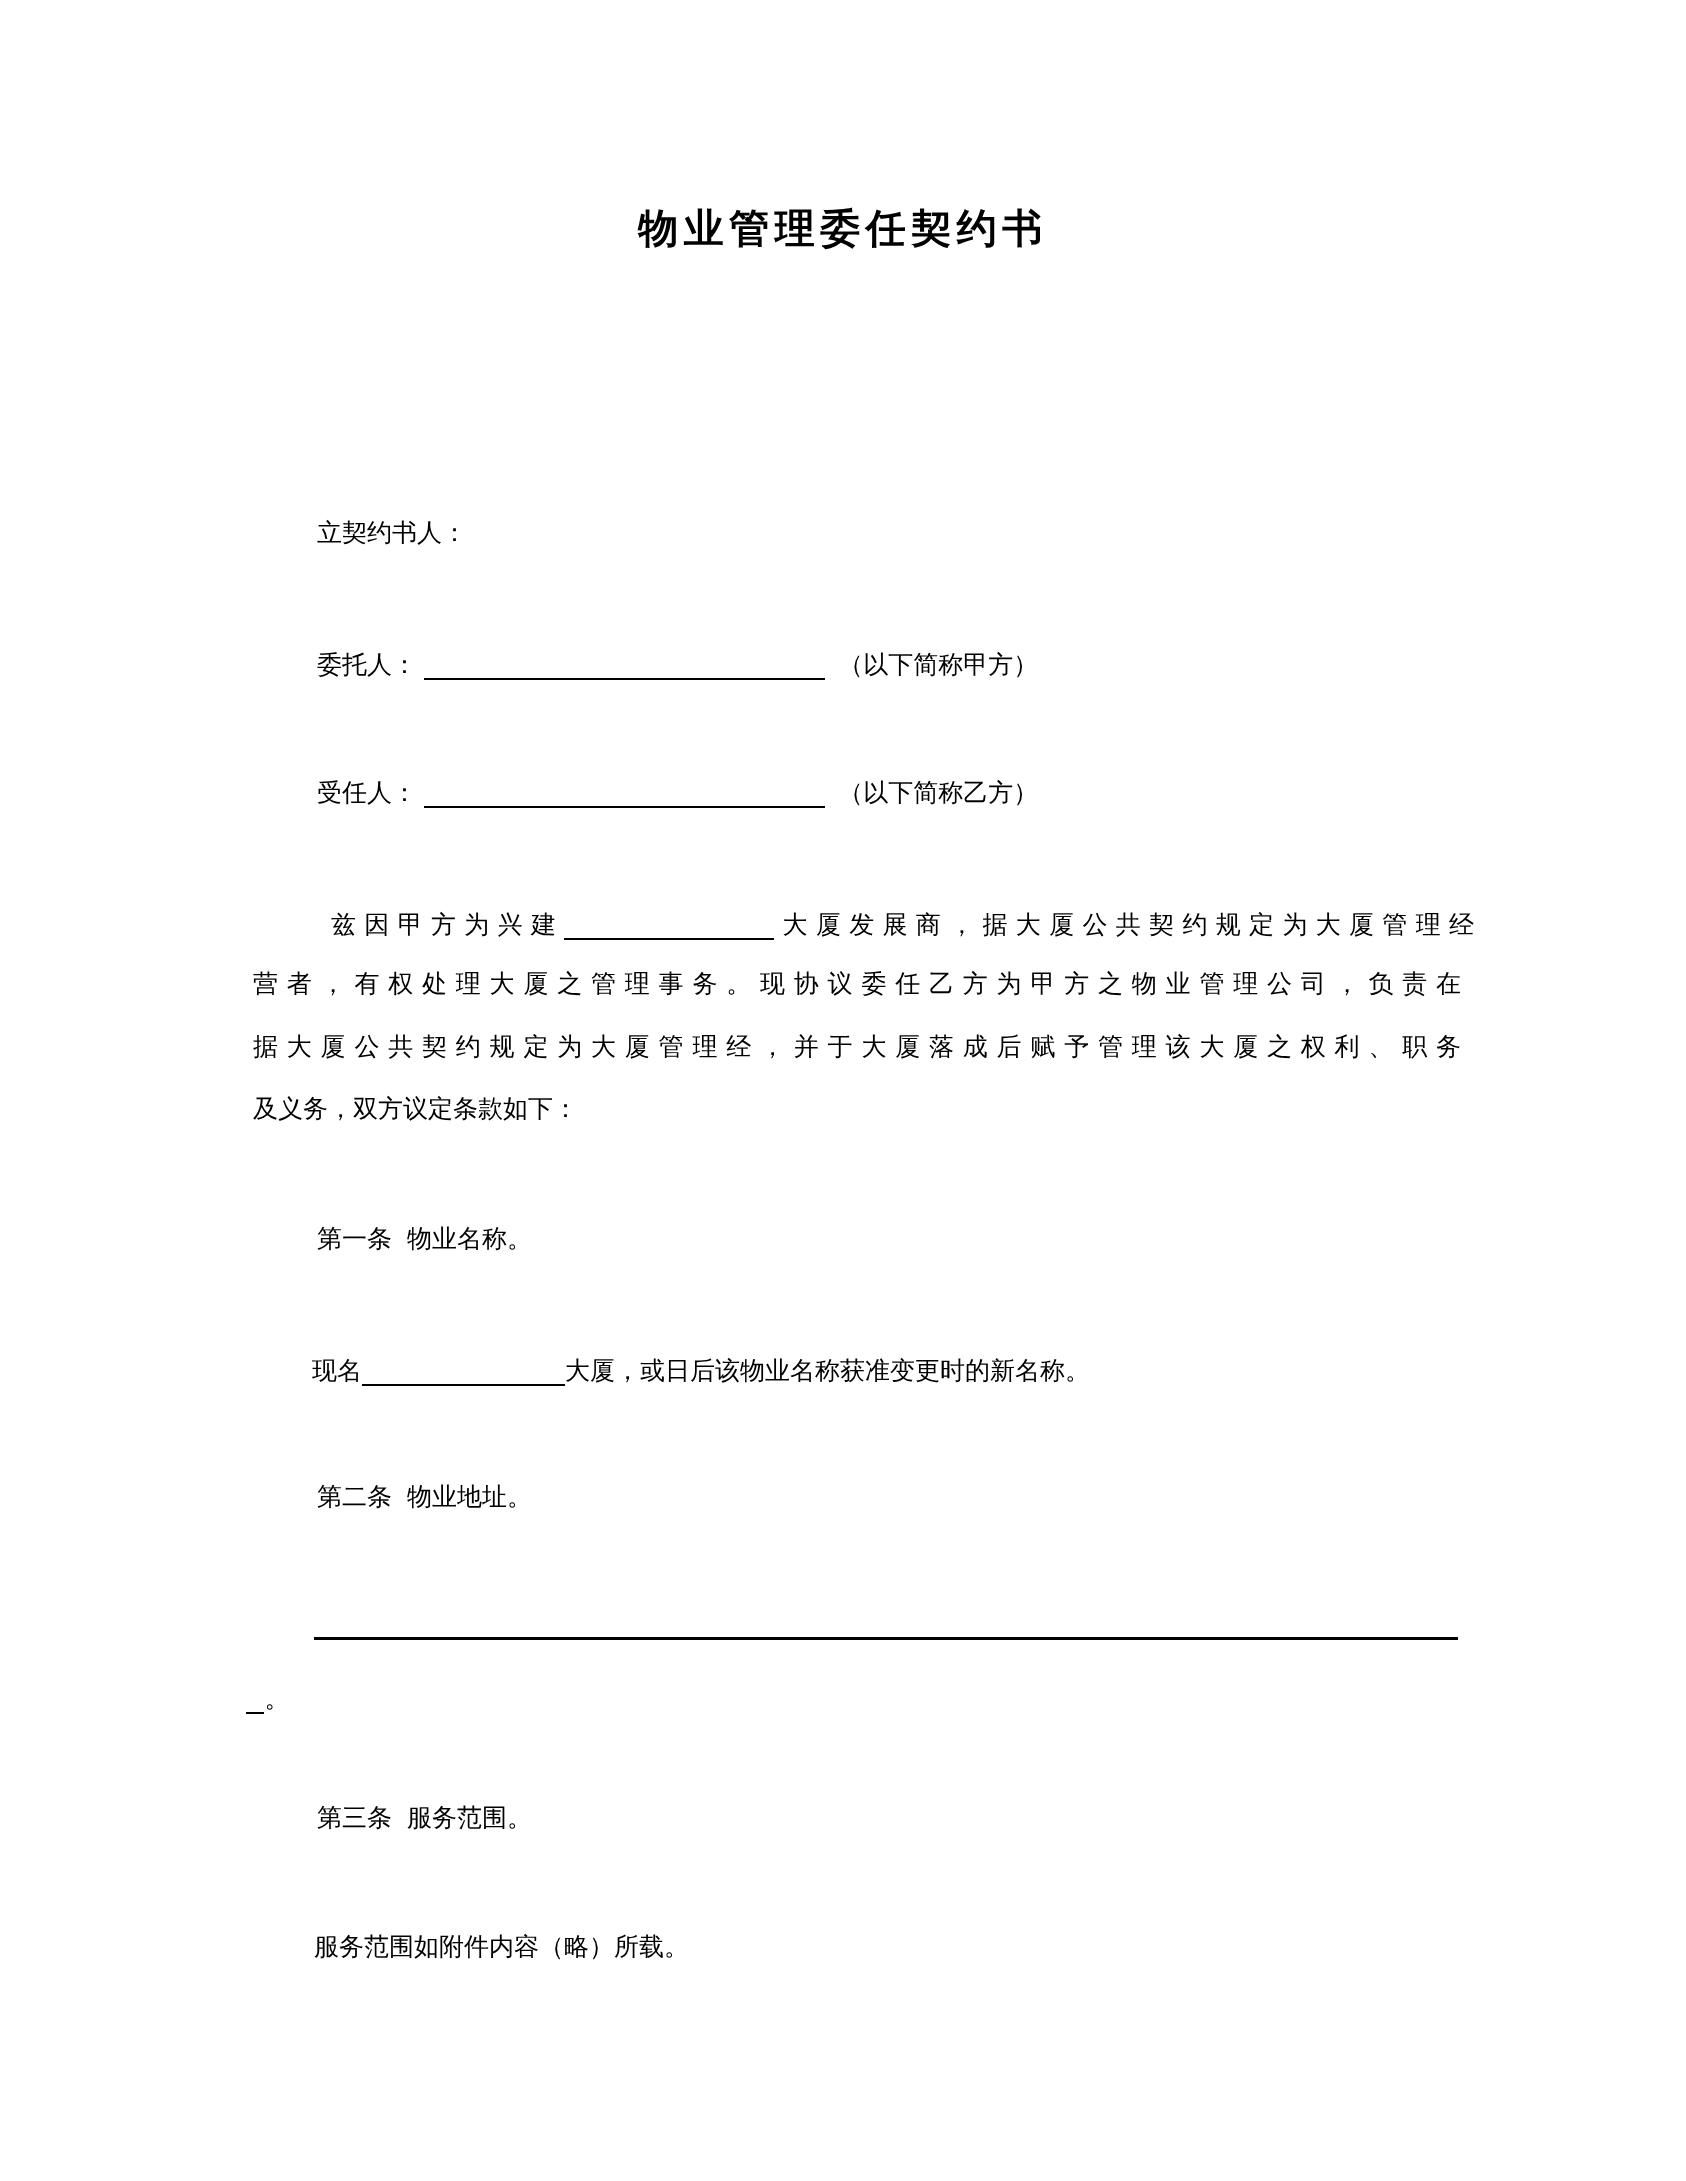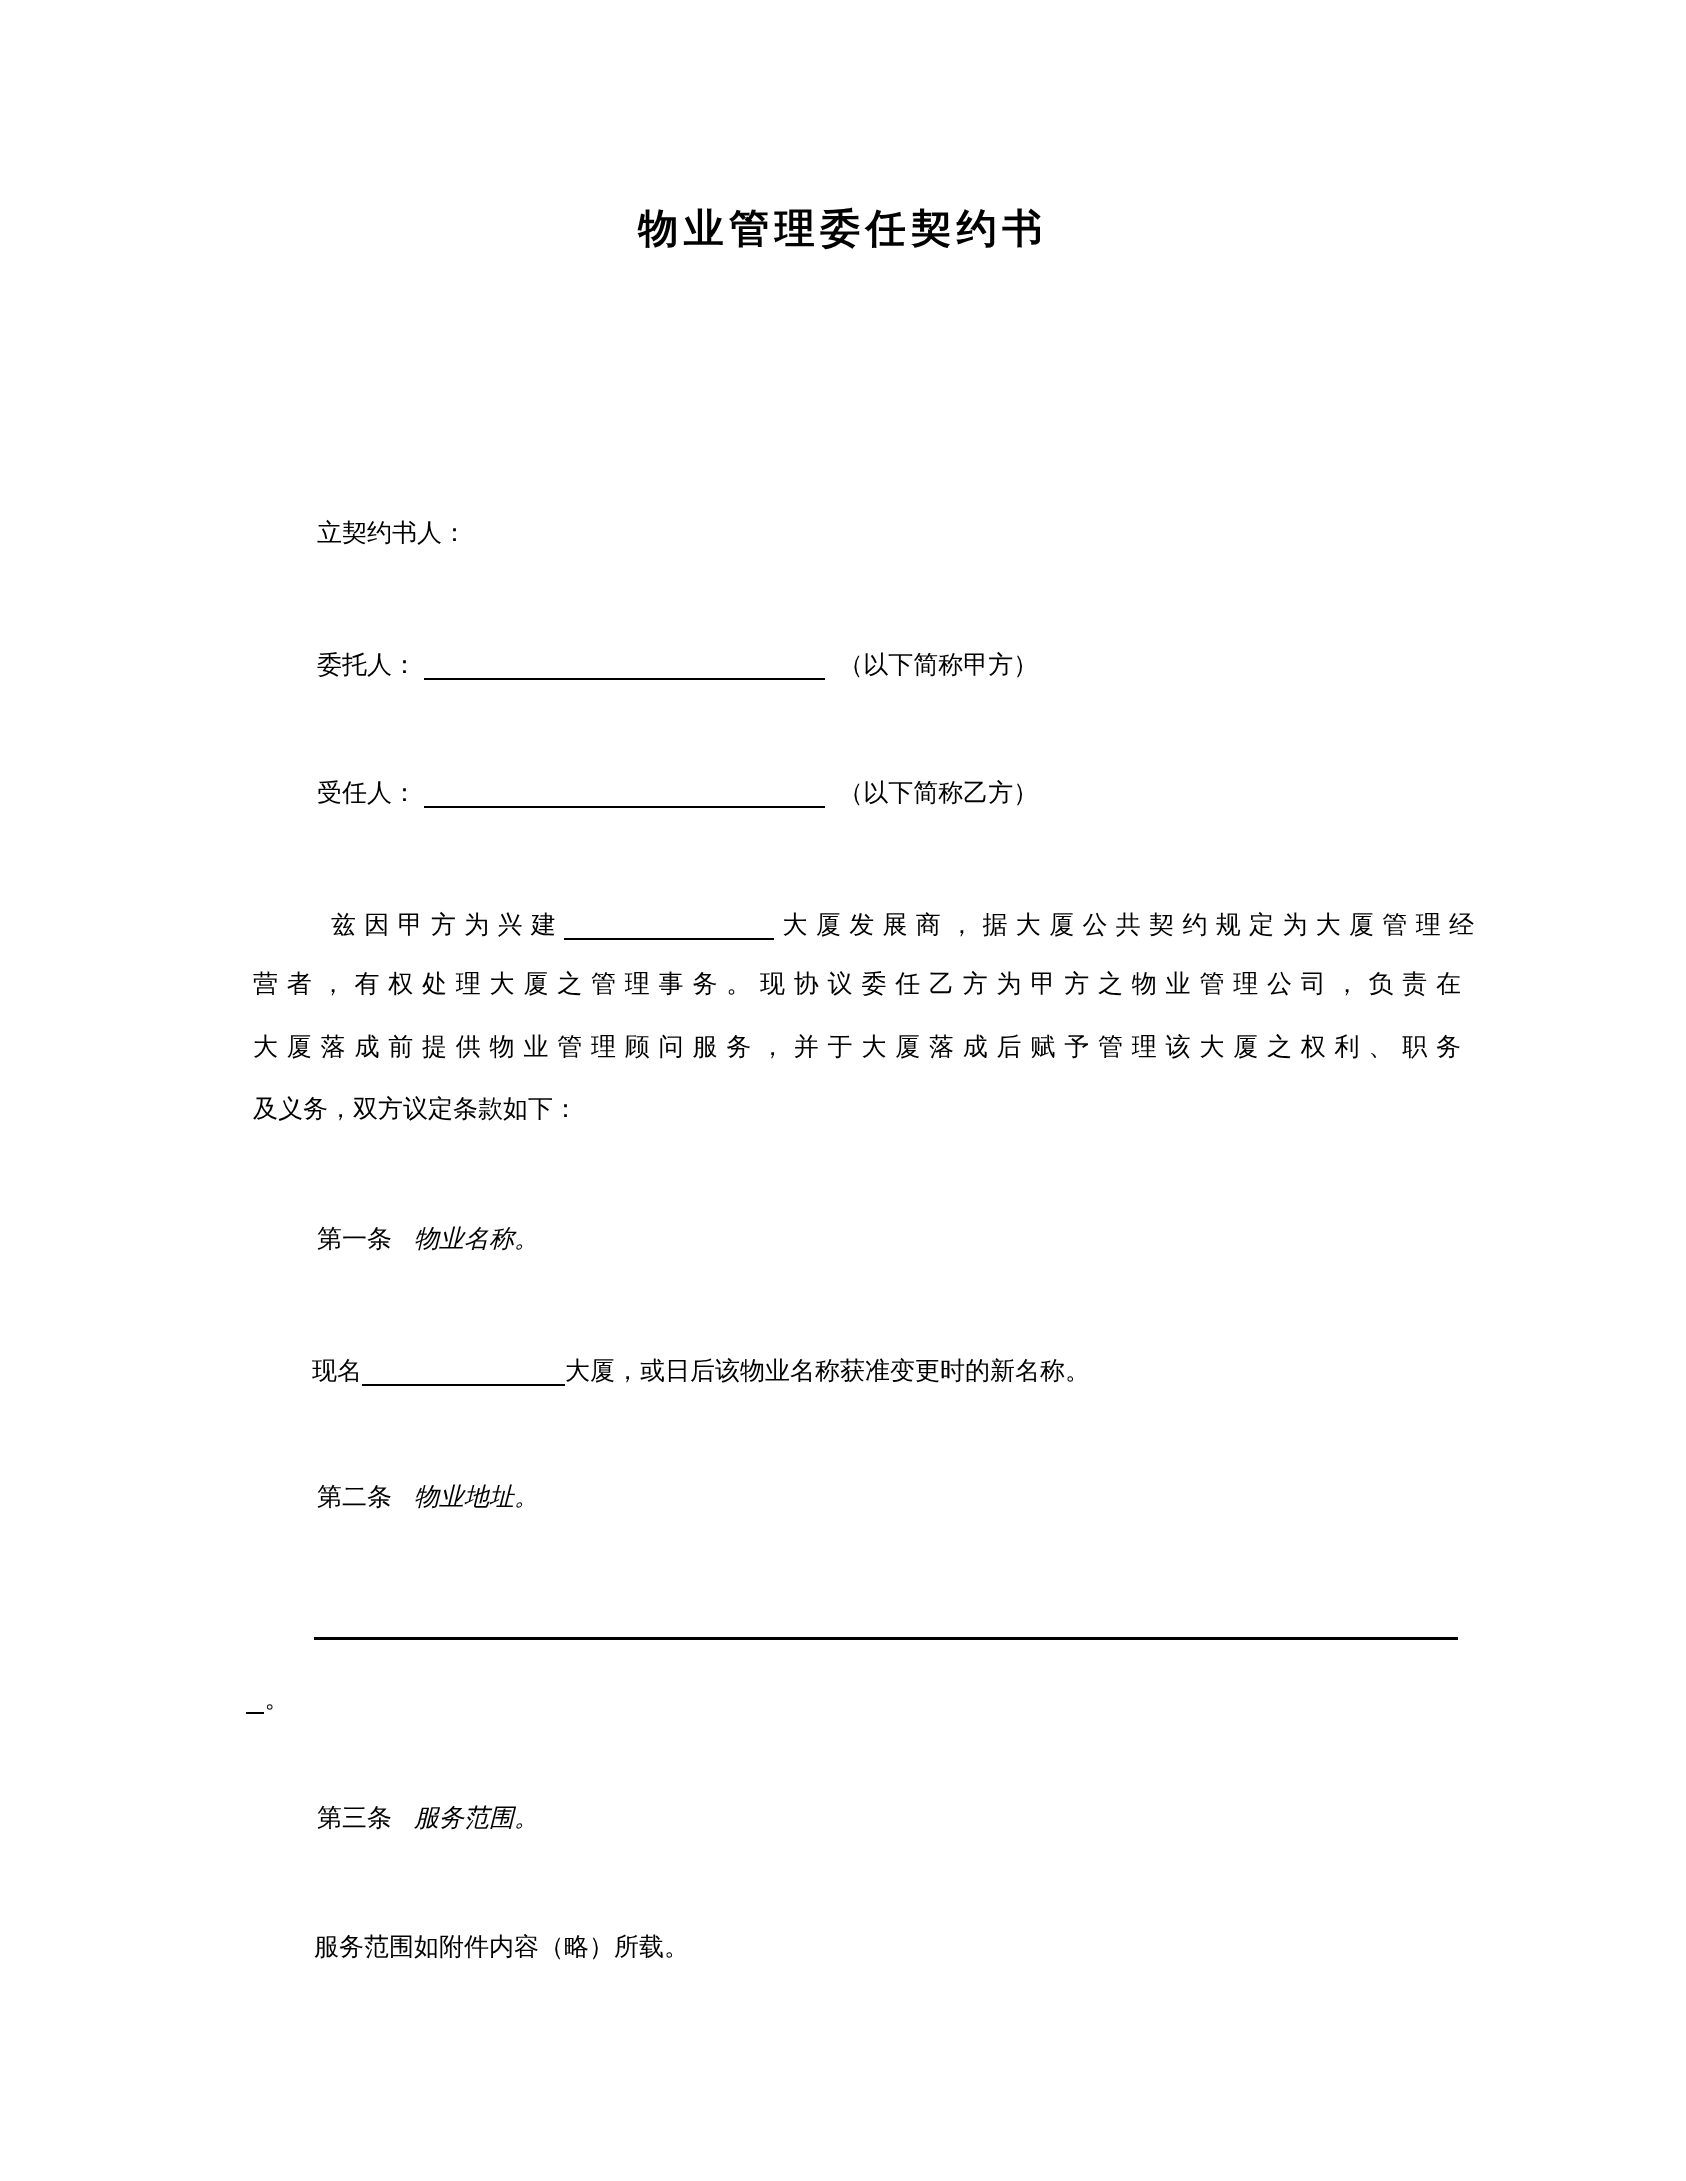--- a/index.html
+++ b/index.html
@@ -46,21 +46,21 @@
   .blank-tiny { width: 18.4px; }
   .rule-line {
     position: absolute;
     left: 314px;
     top: 1604px;
     width: 1144px;
     height: 33px;
     border-bottom: 3.7px solid #000000;
   }
   .art-no { display: inline-block; }
-  .art-title { display: inline-block; margin-left: 22px; font-style: italic; }
+  .art-title { display: inline-block; margin-left: 15px; }
 </style>
 </head>
 <body>
 
 <div class="page">
 
   <div class="doc-title">物业管理委任契约书</div>
 
   <div class="line" style="left:317px; top:514px;">立契约书人：</div>
 
@@ -71,21 +71,21 @@
   <div class="line" style="left:317px; top:771px;">
     <span>受任人：</span><span class="blank blank-wide"></span><span>（以下简称乙方）</span>
   </div>
 
   <div class="line justify" style="left:331px; top:903px; width:1143px;">
     <span>兹因甲方为兴建</span><span class="blank blank-inline"></span><span>大厦发展商，据大厦公共契约规定为大厦管理经</span>
   </div>
 
   <div class="line justify" style="left:253px; top:965px; width:1208px;">营者，有权处理大厦之管理事务。现协议委任乙方为甲方之物业管理公司，负责在</div>
 
-  <div class="line justify" style="left:253px; top:1028px; width:1208px;">大厦落成前提供物业管理顾问服务，并于大厦落成后赋予管理该大厦之权利、职务</div>
+  <div class="line justify" style="left:253px; top:1028px; width:1208px;">据大厦公共契约规定为大厦管理经，并于大厦落成后赋予管理该大厦之权利、职务</div>
 
   <div class="line" style="left:253px; top:1090px;">及义务，双方议定条款如下：</div>
 
   <div class="line" style="left:317px; top:1220px;">
     <span class="art-no">第一条</span><span class="art-title">物业名称。</span>
   </div>
 
   <div class="line" style="left:312px; top:1349px;">
     <span>现名</span><span class="blank blank-name"></span><span>大厦，或日后该物业名称获准变更时的新名称。</span>
   </div>

